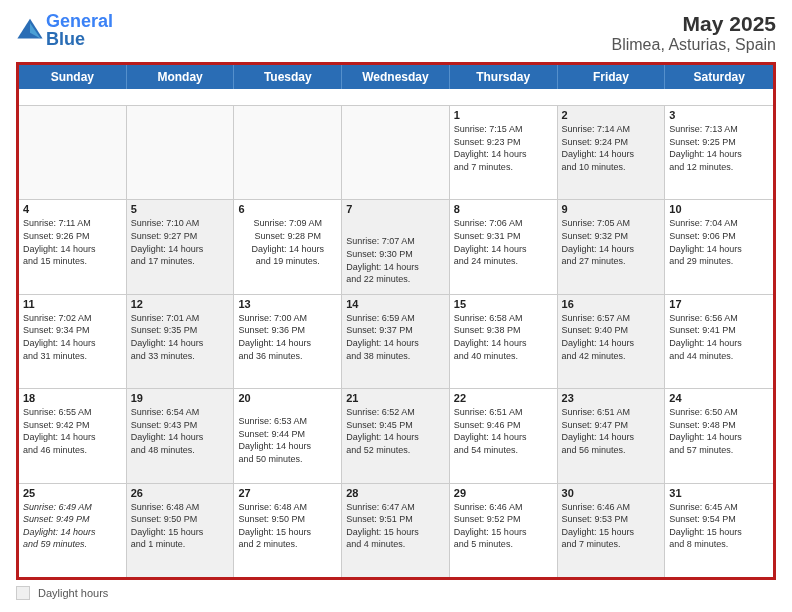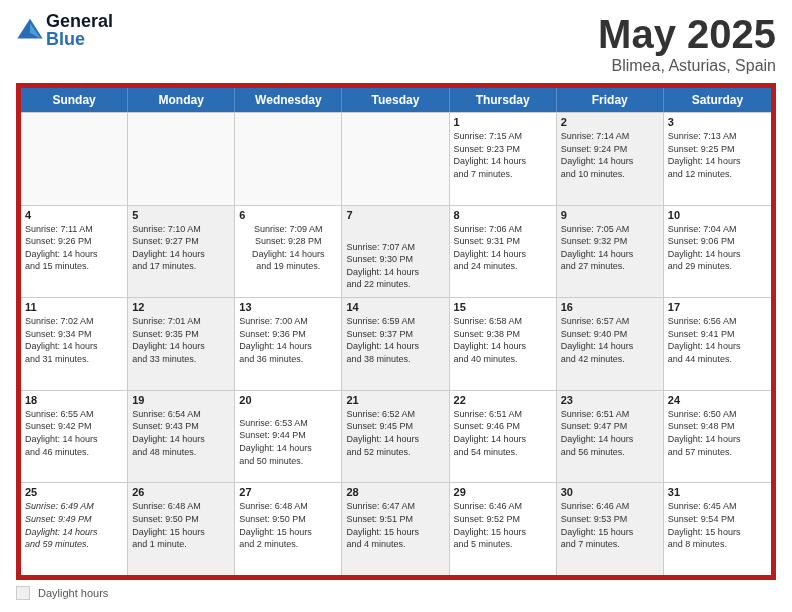--- a/index.html
+++ b/index.html
@@ -28,49 +28,50 @@
       align-items: center;
     }
     .logo-text {
       display: flex;
       flex-direction: column;
       line-height: 1;
     }
     .logo-general {
       font-size: 18px;
       font-weight: bold;
-      color: #0f172a;
+      color: #3b82f6;
     }
     .logo-blue {
       font-size: 18px;
       font-weight: bold;
       color: #2a6db5;
     }
     .logo-icon {
       width: 28px;
       height: 28px;
       margin-right: 2px;
     }
     .title-block {
       text-align: right;
     }
     .title-month {
-      font-size: 40px;
+      font-size: 21px;
       font-weight: bold;
       color: #333;
     }
     .title-location {
       font-size: 16px;
       color: #555;
     }
     .calendar {
       flex: 1;
       display: flex;
       flex-direction: column;
-      border: 5px solid #b91c1c;
+      border: 3px solid #b91c1c;
+      gap: 16px;
     }
     .cal-header {
       display: grid;
       grid-template-columns: repeat(7, 1fr);
       background: #2a6db5;
     }
     .cal-header-cell {
       color: #fff;
       font-size: 12px;
       font-weight: bold;
@@ -145,22 +146,22 @@
     <div class="title-block">
       <div class="title-month">May 2025</div>
       <div class="title-location">Blimea, Asturias, Spain</div>
     </div>
   </div>
 
   <div class="calendar">
     <div class="cal-header" id="cal-header">
         <div class="cal-header-cell">Sunday</div>
         <div class="cal-header-cell">Monday</div>
+        <div class="cal-header-cell">Tuesday</div>
         <div class="cal-header-cell">Wednesday</div>
-        <div class="cal-header-cell">Tuesday</div>
         <div class="cal-header-cell">Thursday</div>
         <div class="cal-header-cell">Friday</div>
         <div class="cal-header-cell">Saturday</div>
       </div>
     <div class="cal-body" id="cal-body">
         <div class="cal-row">
           <div class="cal-cell empty"></div>
           <div class="cal-cell empty"></div>
           <div class="cal-cell empty"></div>
           <div class="cal-cell empty"></div>

